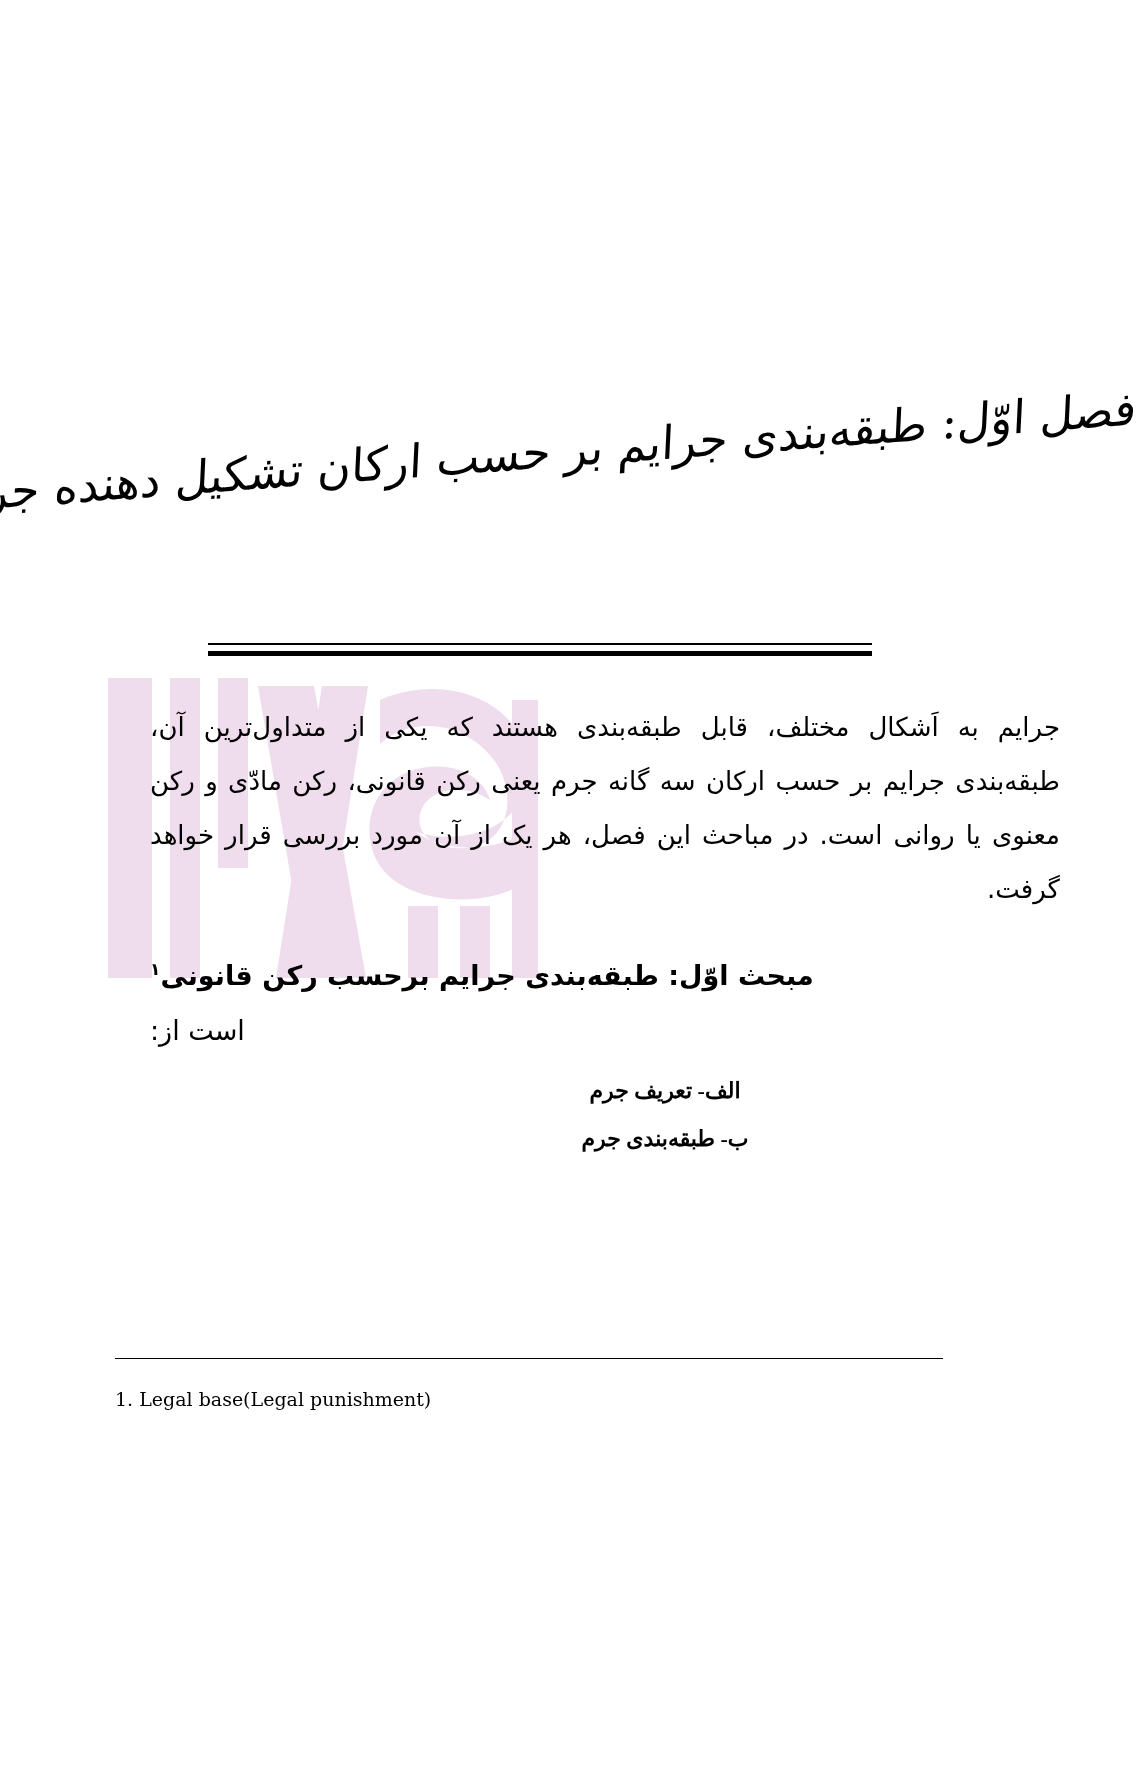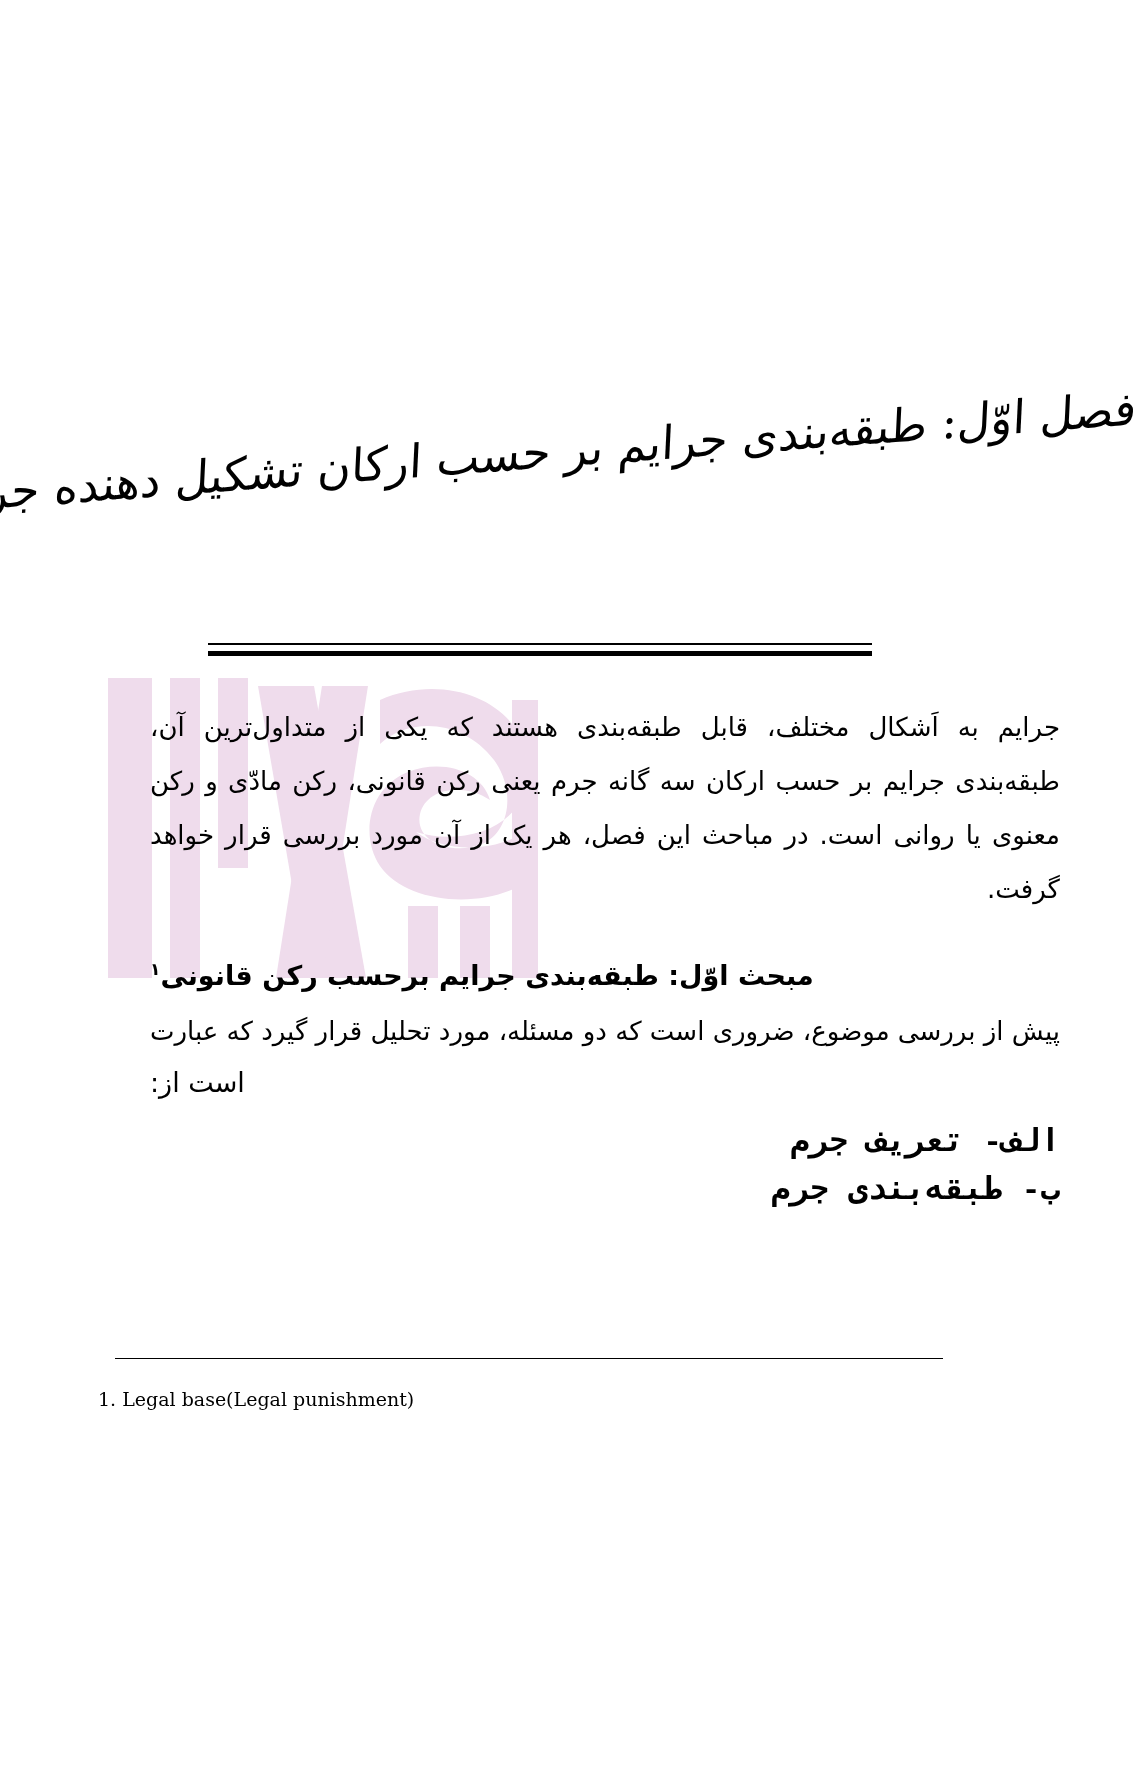--- a/index.html
+++ b/index.html
@@ -151,41 +151,42 @@
   }
 
   
   ul.item-list {
     list-style: none;
     margin: 10px 0 0 0;
     padding: 0;
     direction: rtl;
   }
   ul.item-list li {
-    font-family: Liberation Mono, monospace;
-    font-size: 32px;
+    font-family: Liberation Serif, serif;
+    font-size: 22px;
     font-weight: bold;
     line-height: 48px;
     direction: rtl;
+    text-align: center;
     padding-left: 120px;
   }
 
   
   .footnote-rule {
     position: absolute;
     left: 115px;
     top: 1358px;
     width: 828px;
     height: 1px;
     background: #000000;
     z-index: 3;
   }
   .footnote {
     position: absolute;
-    left: 98px;
+    left: 115px;
     top: 1385px;
     width: 828px;
     direction: ltr;
     text-align: left;
     font-family: "DejaVu Serif", "Liberation Serif", serif;
     font-size: 19px;
     line-height: 28px;
     color: #000000;
     z-index: 3;
   }
@@ -223,21 +224,20 @@
 
   <div class="content">
 
     <p class="body-par par-first">جرایم به اَشکال مختلف، قابل طبقه‌بندی هستند که یکی از متداول‌ترین آن، طبقه‌بندی جرایم بر حسب ارکان سه گانه جرم یعنی رکن قانونی، رکن مادّی و رکن معنوی یا روانی است. در مباحث این فصل، هر یک از آن مورد بررسی قرار خواهد گرفت.</p>
 
 
     <div class="section-heading">
       <span>مبحث اوّل: طبقه‌بندی جرایم برحسب رکن قانونی</span><span class="fn-marker">۱</span>
     </div>
 
-    <p class="intro-par">پیش از بررسی موضوع، ضروری است که دو مسئله، مورد تحلیل قرار گیرد که عبارت</p>
     <p class="intro-tail">است از:</p>
 
     <ul class="item-list">
       <li>الف- تعریف جرم</li>
       <li>ب- طبقه‌بندی جرم</li>
     </ul>
 
   </div>
 
   <div class="footnote-rule"></div>

